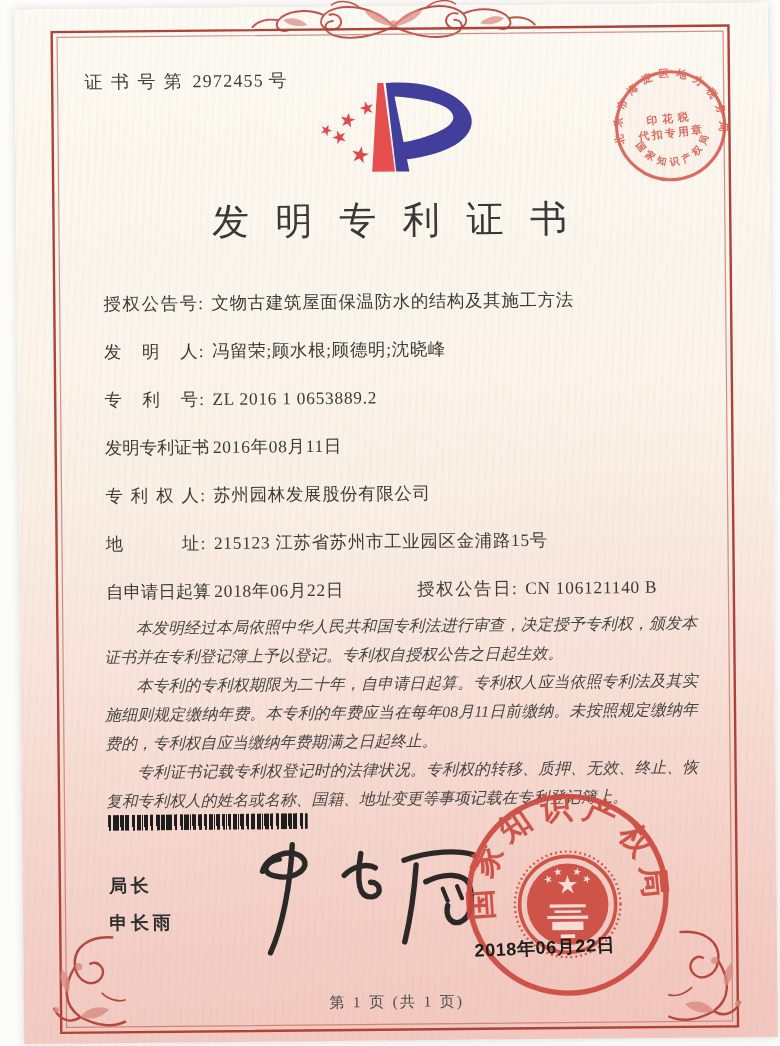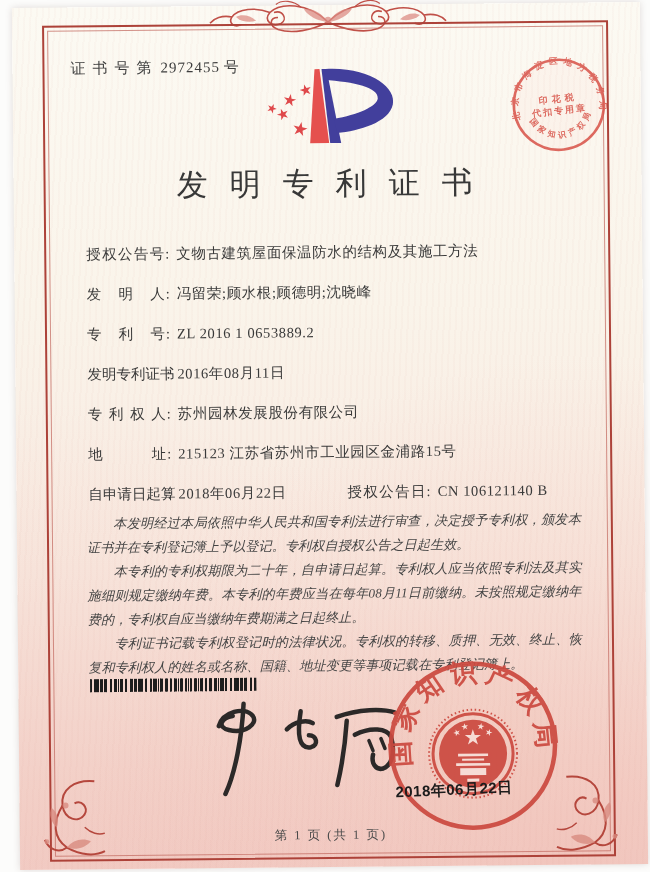--- a/index.html
+++ b/index.html
@@ -199,20 +199,24 @@
   </div>
 
   <div class="paras">
     <p>本发明经过本局依照中华人民共和国专利法进行审查，决定授予专利权，颁发本证书并在专利登记簿上予以登记。专利权自授权公告之日起生效。</p>
     <p>本专利的专利权期限为二十年，自申请日起算。专利权人应当依照专利法及其实施细则规定缴纳年费。本专利的年费应当在每年08月11日前缴纳。未按照规定缴纳年费的，专利权自应当缴纳年费期满之日起终止。</p>
     <p>专利证书记载专利权登记时的法律状况。专利权的转移、质押、无效、终止、恢复和专利权人的姓名或名称、国籍、地址变更等事项记载在专利登记簿上。</p>
   </div>
 
   <div class="barcode"></div>
 
+  <div class="officer">
+    <div>局长</div>
+    <div class="name">申长雨</div>
+  </div>
 
   <svg class="signature" viewBox="0 0 260 130">
     <g fill="none" stroke="#1b1b1b" stroke-width="4.5" stroke-linecap="round" opacity="0.92">
       <path d="M85,26 C83,60 76,95 66,116"></path>
       <path d="M60,48 C64,34 86,28 94,38 C100,46 86,56 70,52 C58,49 62,40 74,38"></path>
       <path d="M128,52 C136,44 148,42 154,46"></path>
       <path d="M142,34 C138,58 140,72 152,70 C160,68 158,58 150,58"></path>
       <path d="M178,40 C200,32 224,32 236,36"></path>
       <path d="M188,44 C186,70 182,92 178,108"></path>
       <path d="M196,58 C212,50 228,52 232,60 C236,74 234,88 224,92 C216,94 212,86 214,78"></path>

